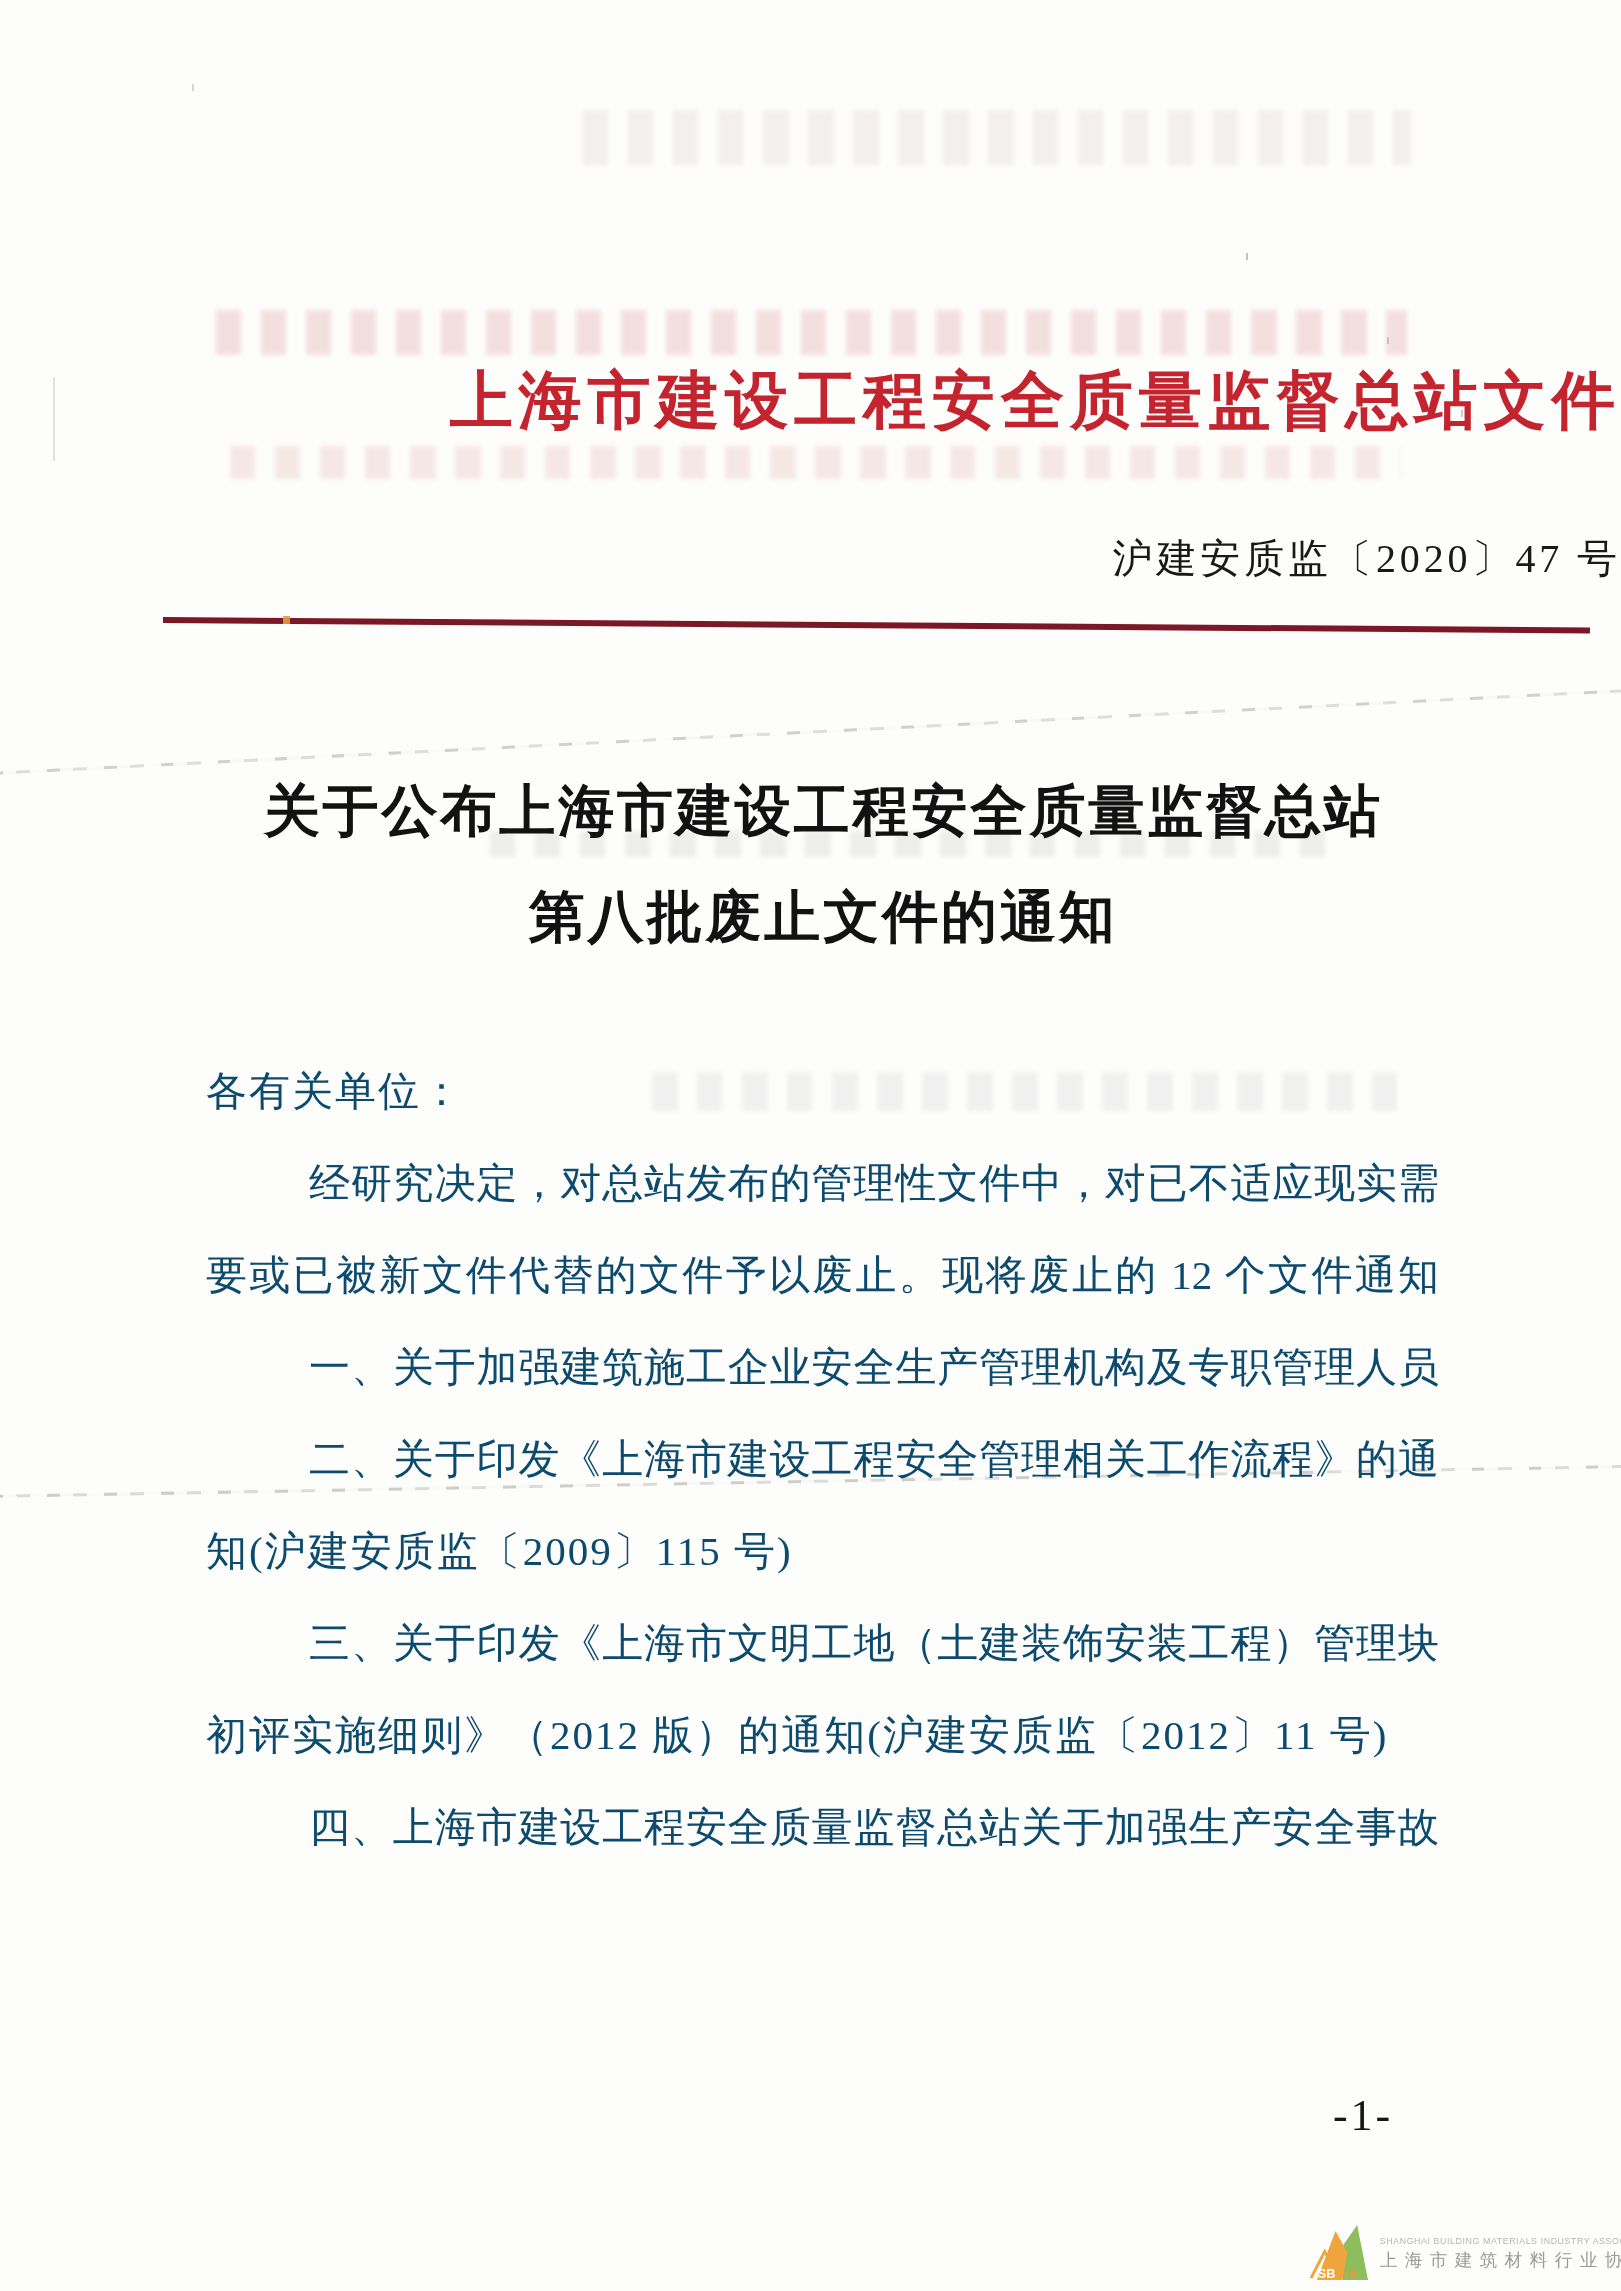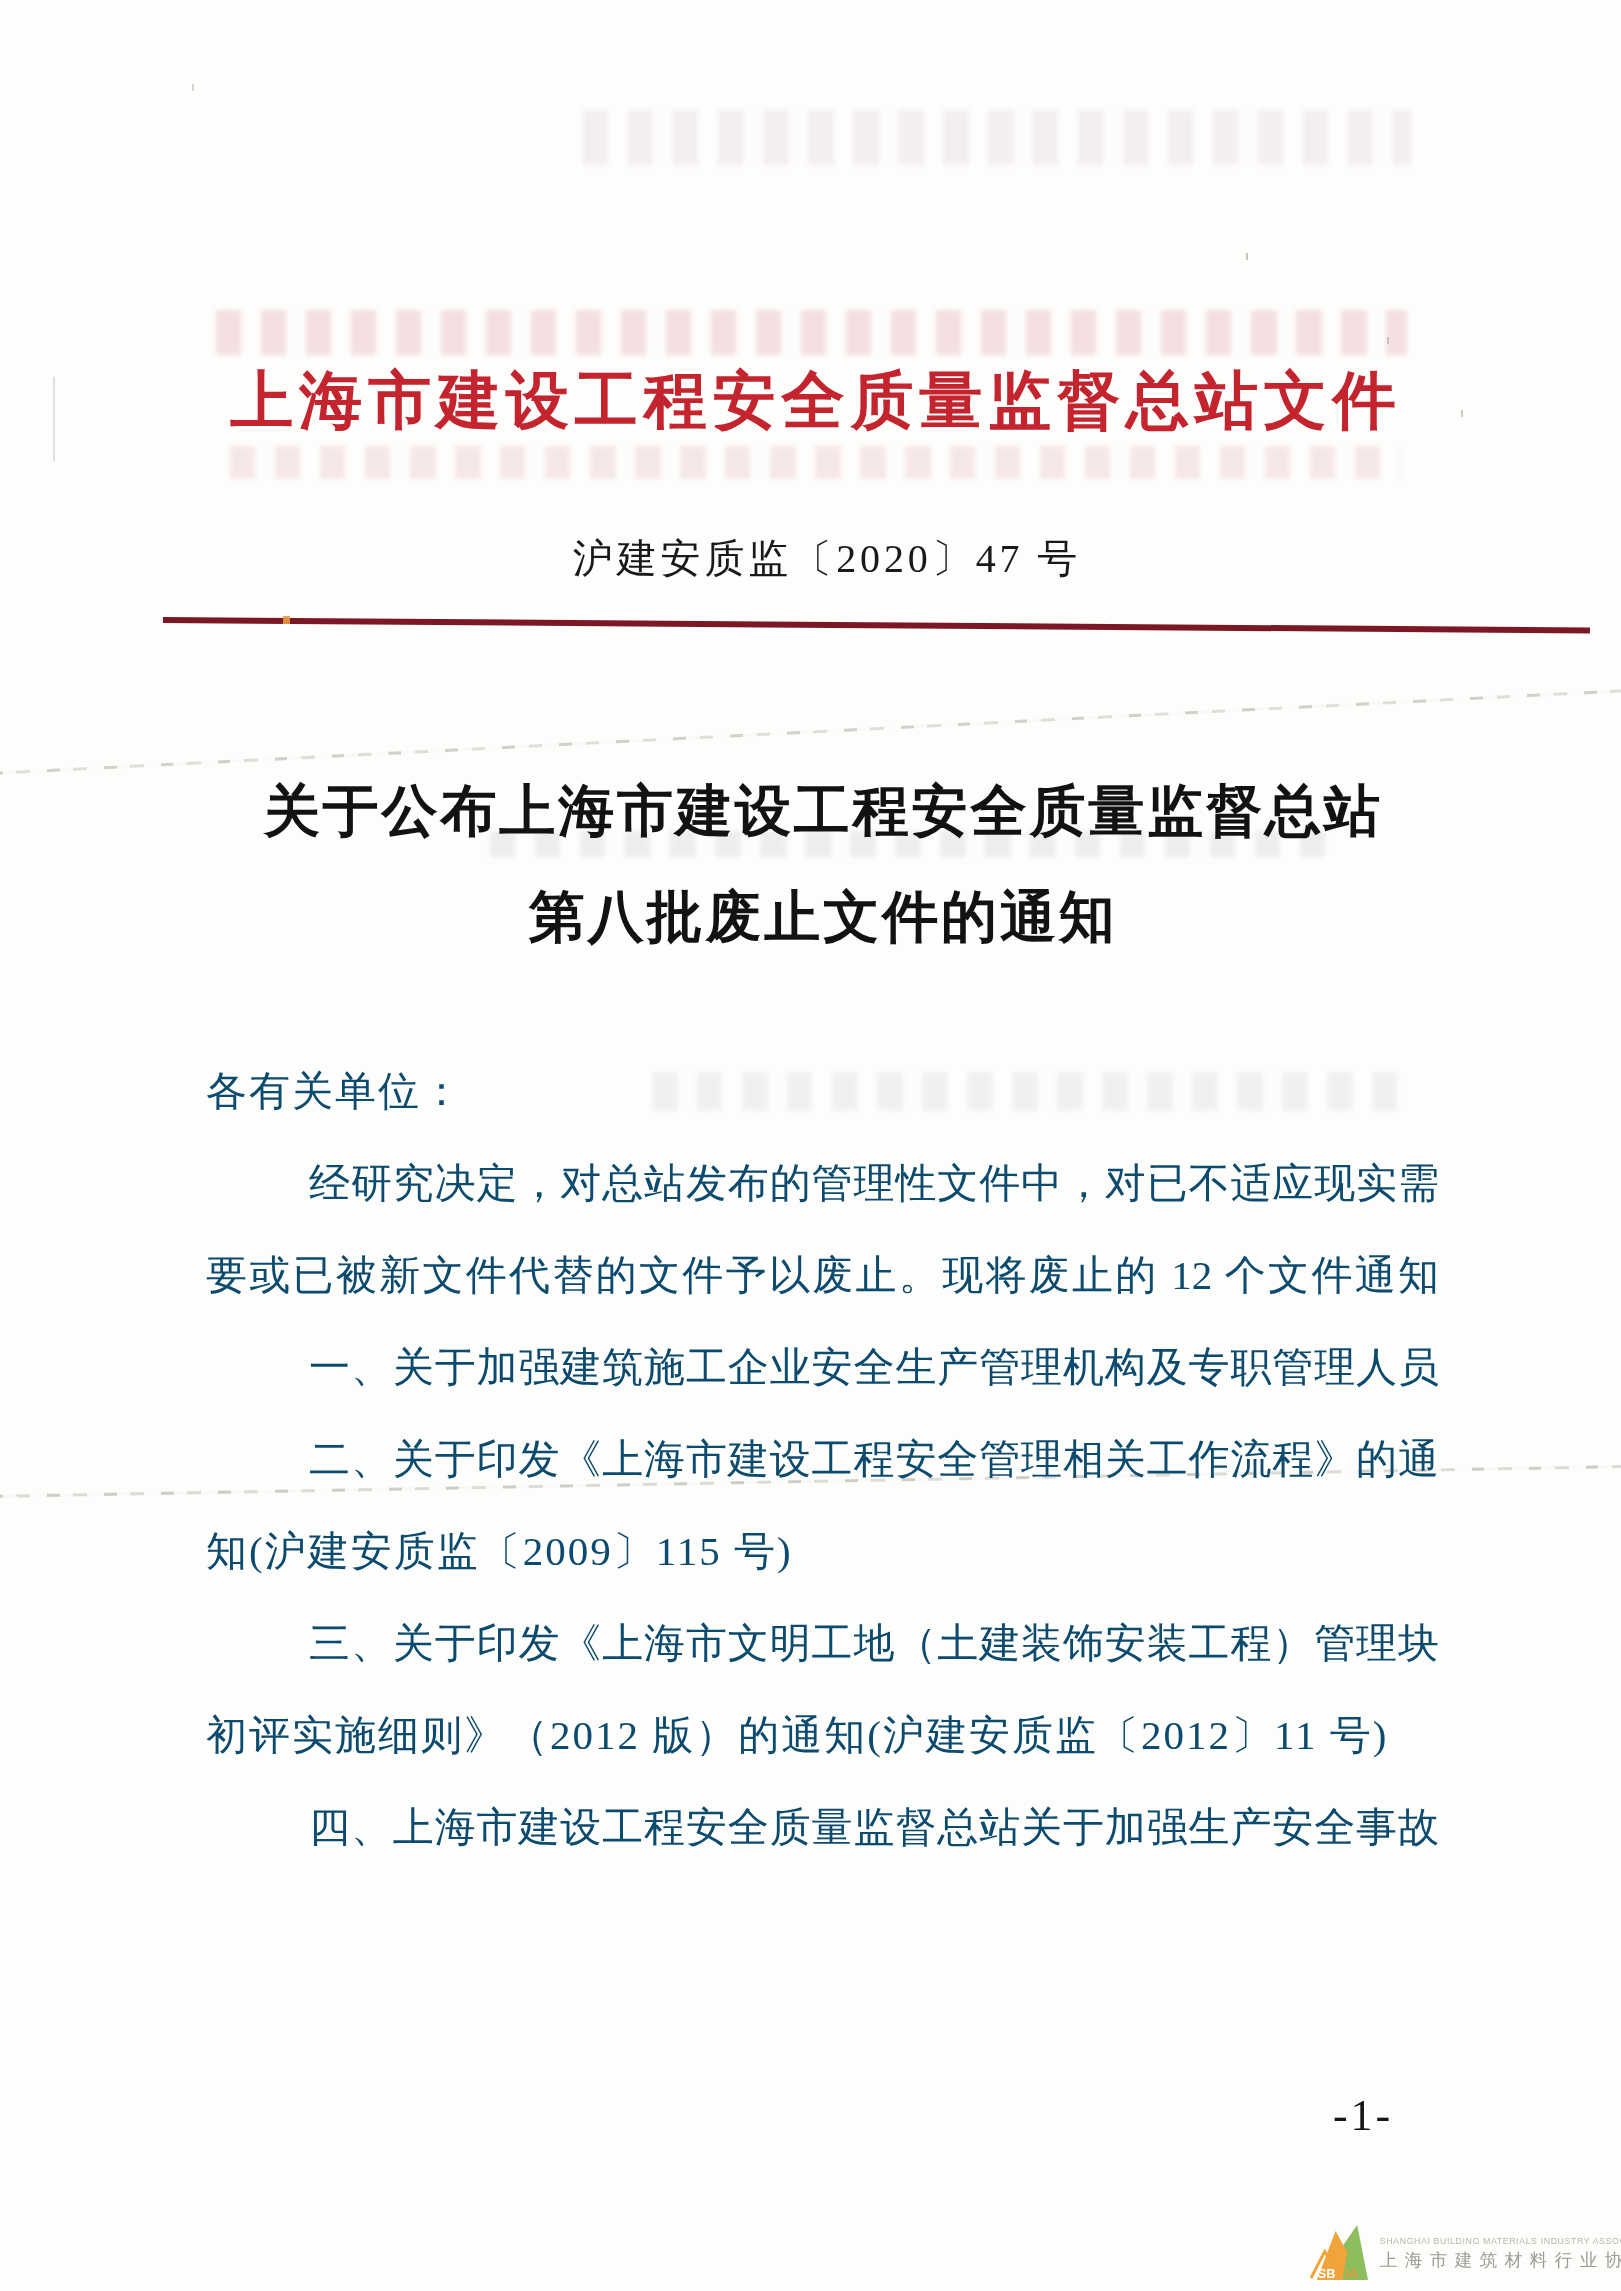--- a/index.html
+++ b/index.html
@@ -47,29 +47,29 @@
   .specks{
     position:absolute; left:1246px; top:253px; width:2px; height:6.9px;
     background:#8d8a84; opacity:.5;
     box-shadow:141px 84px 0 0 #a09d97, 215px 157px 0 0 #a09d97, -1054px -169px 0 0 #b3afa8;
     pointer-events:none;
   }
 
   
   .letterhead{
     position:absolute; left:0; right:0; top:367px;
-    text-align:center;
+    text-align:right;
     font-size:63px; line-height:69px;
     font-weight:900;
     letter-spacing:5.9px;
     padding-left:11px;
   }
   .docnum{
     position:absolute; left:0; right:0; top:534px;
-    text-align:center;
+    text-align:right;
     font-size:40px; line-height:49px;
     letter-spacing:3.9px;
     padding-left:33px;
     color:#191919;
   }
   .redrule{
     position:absolute; left:163px; top:617px;
     width:1427px; height:5.9px;
     transform:rotate(0.42deg); transform-origin:left center;
   }

